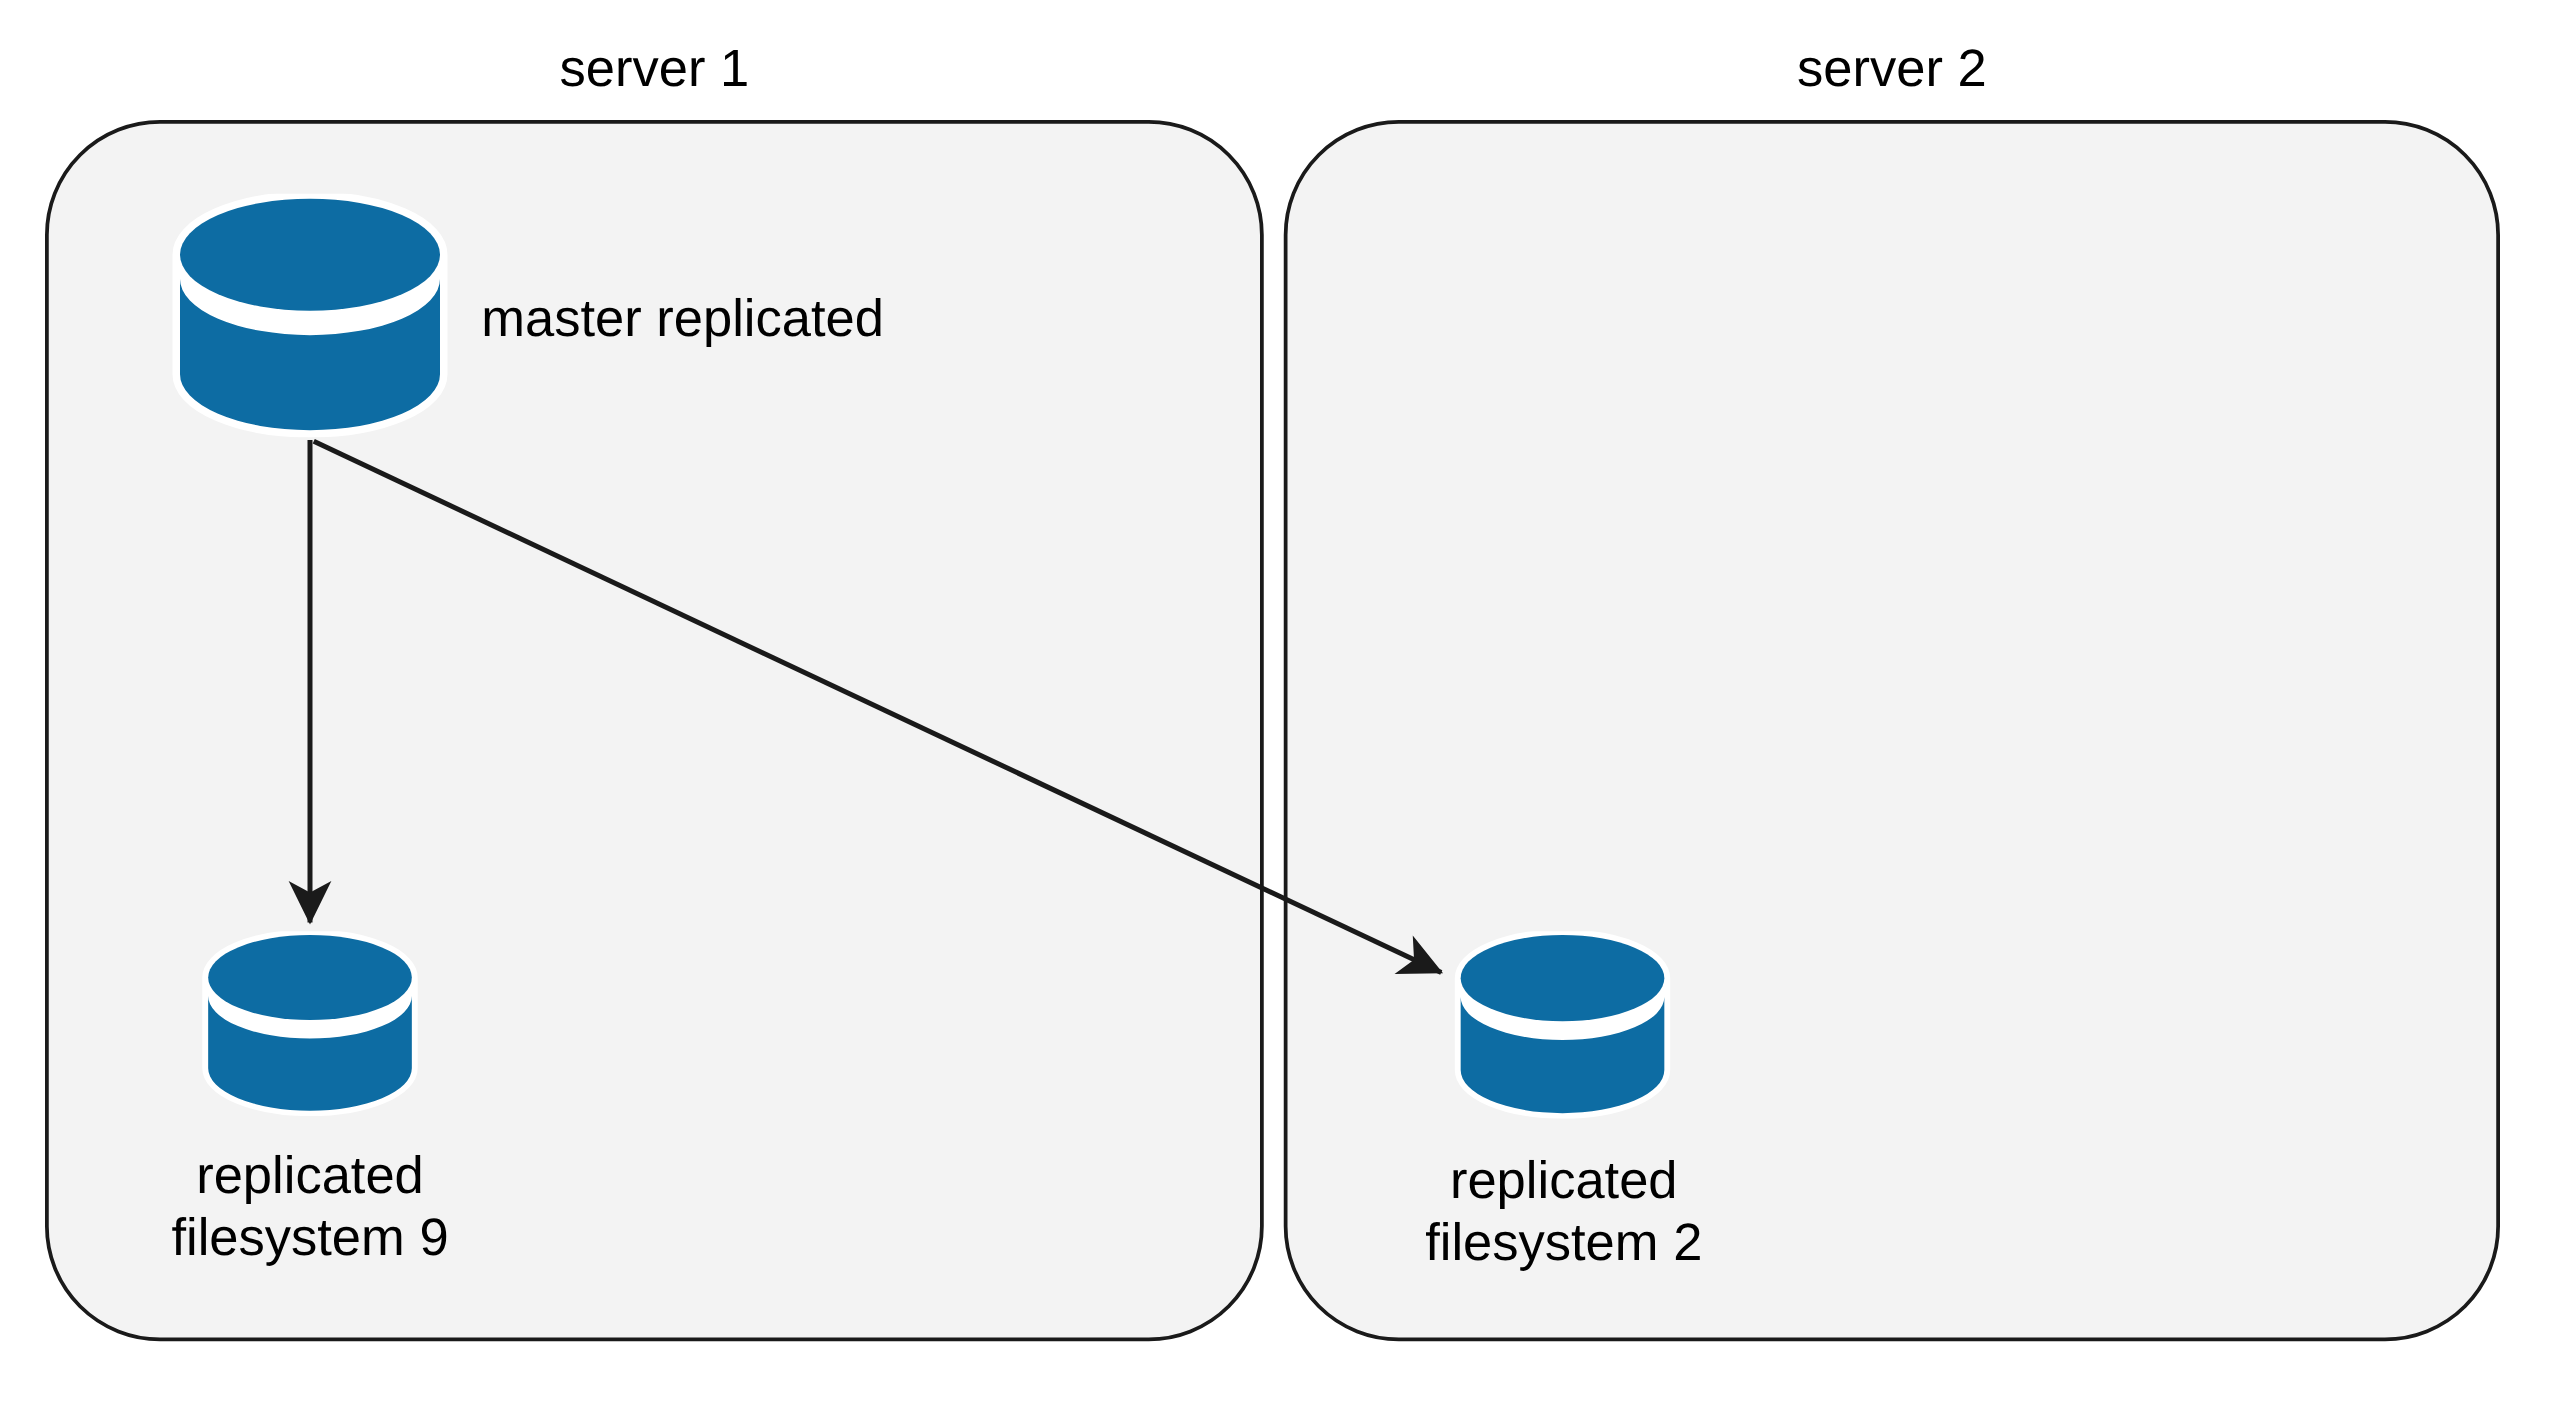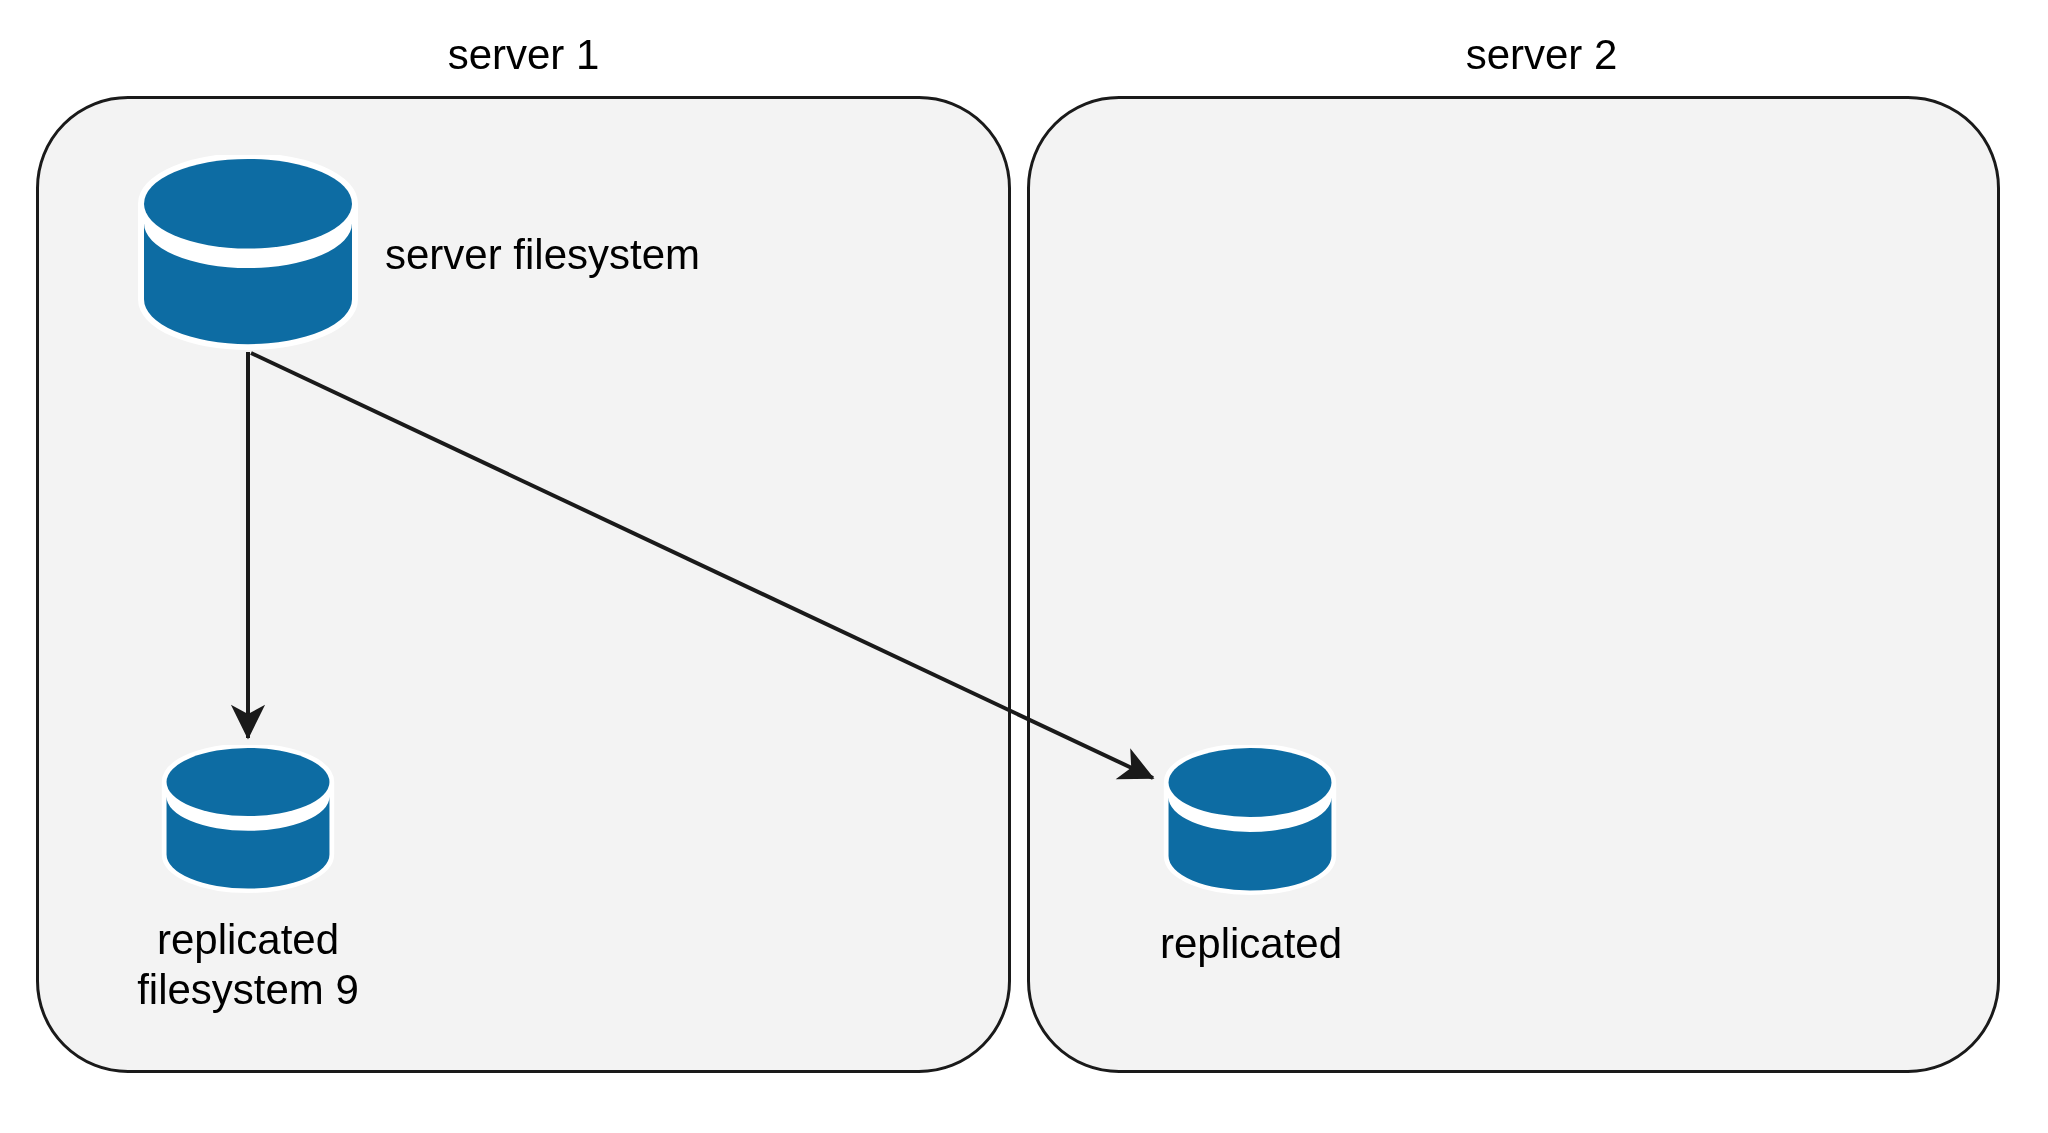--- a/index.html
+++ b/index.html
@@ -28,21 +28,21 @@
 
   .server-title {
     position: absolute;
     top: 30px;
     font-size: 42px;
     line-height: 50px;
     text-align: center;
     white-space: nowrap;
   }
   .server-title.s1 { left: 36px;   width: 975px; }
-  .server-title.s2 { left: 1055px; width: 973px; }
+  .server-title.s2 { left: 1027px; width: 973px; }
 
   .cylinder {
     position: absolute;
     display: block;
   }
   .cyl-master { left: 128px;  top: 155px; width: 240px; height: 195px; }
   .cyl-r1     { left: 154px;  top: 745px; width: 188px; height: 148px; }
   .cyl-r2     { left: 1156px; top: 745px; width: 188px; height: 150px; }
 
   .node-label {
@@ -85,39 +85,40 @@
   <div class="server-box s1"></div>
 
   <div class="server-title s2">server 2</div>
   <div class="server-box s2"></div>
 
   <svg class="cylinder cyl-master" viewBox="0 0 240 200" preserveAspectRatio="none">
     <path d="M16,50 A104,46 0 0 1 224,50 L224,148 A104,46 0 0 1 16,148 Z" fill="#ffffff" stroke="#ffffff" stroke-width="12"></path>
     <path d="M16,70 A104,46 0 0 0 224,70 L224,148 A104,46 0 0 1 16,148 Z" fill="#0d6ca3"></path>
     <ellipse cx="120" cy="50" rx="104" ry="46" fill="#0d6ca3"></ellipse>
   </svg>
-  <div class="node-label label-master">server filesystem</div>
+  <div class="node-label label-master">master replicated</div>
 
   <svg class="cylinder cyl-r1" viewBox="0 0 240 200" preserveAspectRatio="none">
     <path d="M16,50 A104,46 0 0 1 224,50 L224,148 A104,46 0 0 1 16,148 Z" fill="#ffffff" stroke="#ffffff" stroke-width="12"></path>
     <path d="M16,70 A104,46 0 0 0 224,70 L224,148 A104,46 0 0 1 16,148 Z" fill="#0d6ca3"></path>
     <ellipse cx="120" cy="50" rx="104" ry="46" fill="#0d6ca3"></ellipse>
   </svg>
   <div class="node-label label-r1">
     <div>replicated</div>
     <div>filesystem 9</div>
   </div>
 
   <svg class="cylinder cyl-r2" viewBox="0 0 240 200" preserveAspectRatio="none">
     <path d="M16,50 A104,46 0 0 1 224,50 L224,148 A104,46 0 0 1 16,148 Z" fill="#ffffff" stroke="#ffffff" stroke-width="12"></path>
     <path d="M16,70 A104,46 0 0 0 224,70 L224,148 A104,46 0 0 1 16,148 Z" fill="#0d6ca3"></path>
     <ellipse cx="120" cy="50" rx="104" ry="46" fill="#0d6ca3"></ellipse>
   </svg>
   <div class="node-label label-r2">
     <div>replicated</div>
+    <div>filesystem 2</div>
   </div>
 
   <svg class="edges-layer" width="2048" height="1133" viewBox="0 0 2048 1133">
     <defs>
       <marker id="arrowhead" markerUnits="userSpaceOnUse" markerWidth="38" markerHeight="38" viewBox="0 0 12 12" refX="11" refY="6" orient="auto">
         <path d="M0.5,0.6 L11.5,6 L0.5,11.4 L3.4,6 Z" fill="#1a1a1a"></path>
       </marker>
     </defs>
     <line x1="248" y1="352" x2="248" y2="738" stroke="#1a1a1a" stroke-width="4" marker-end="url(#arrowhead)"></line>
     <line x1="251" y1="353" x2="1153" y2="778" stroke="#1a1a1a" stroke-width="4" marker-end="url(#arrowhead)"></line>

